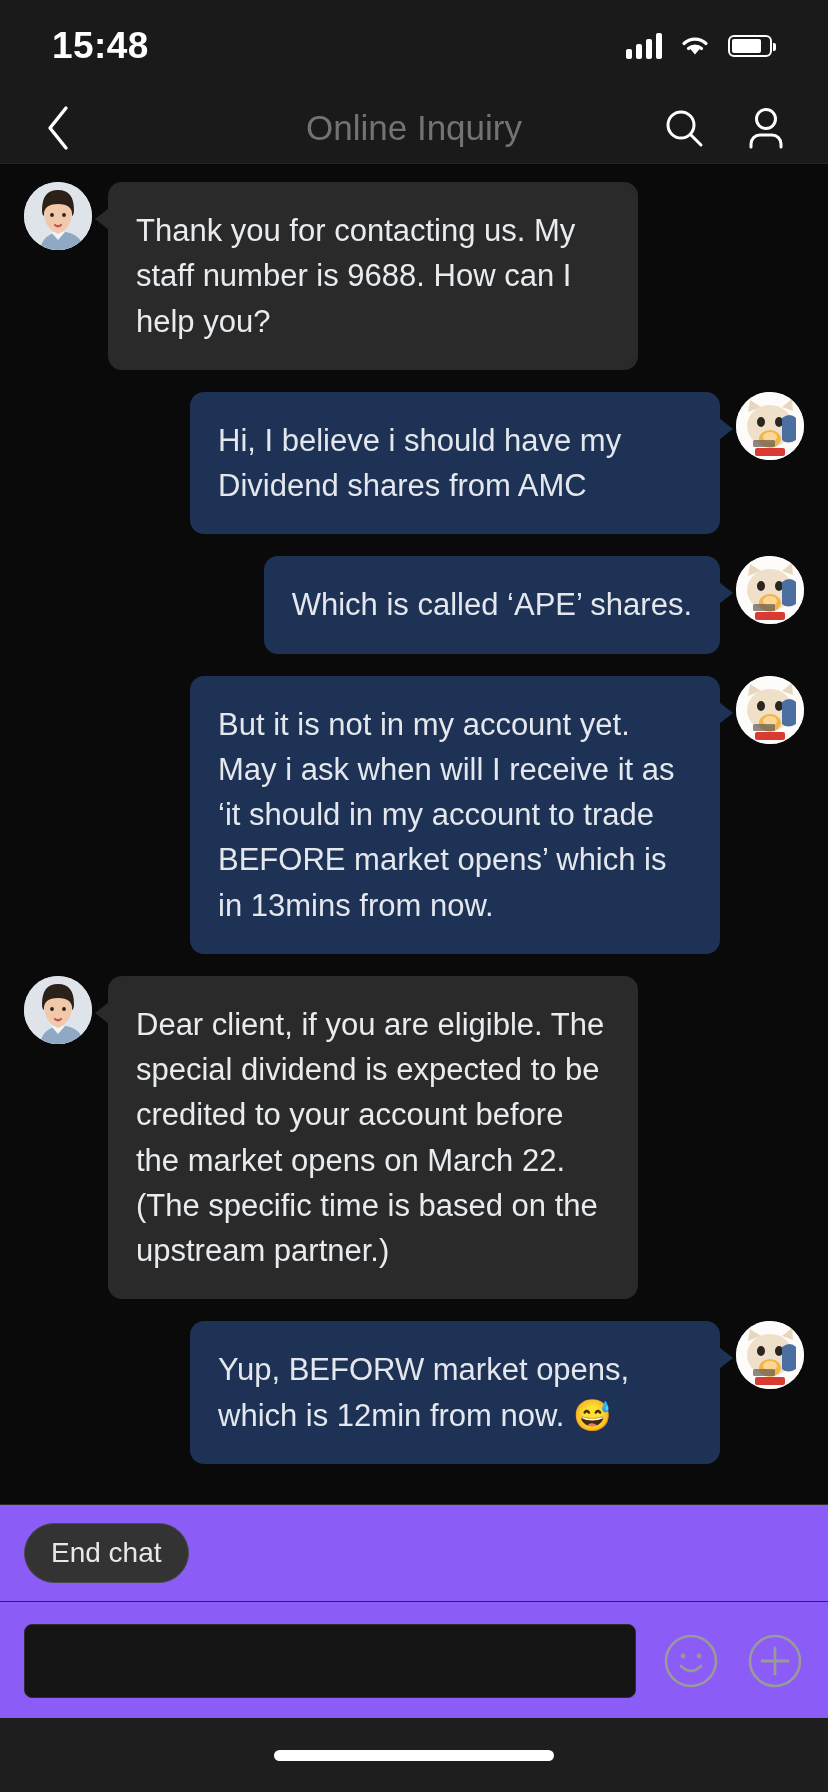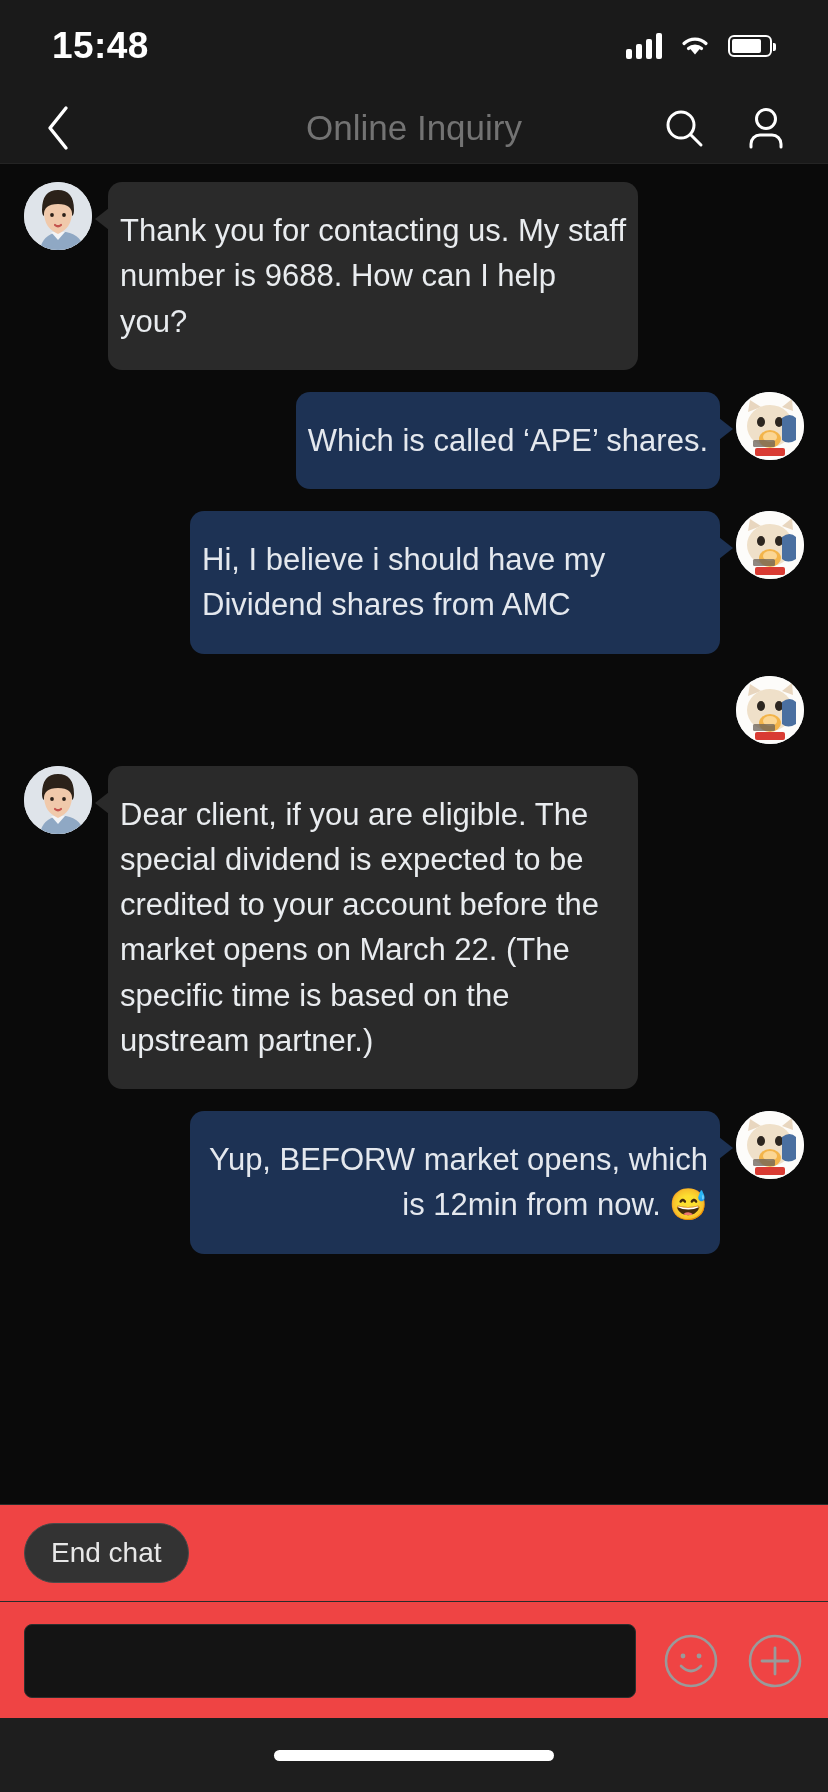--- a/index.html
+++ b/index.html
@@ -91,21 +91,21 @@
     background:#d8dde3;
     position:relative;
   }
   .avatar.left  { margin-right:16px; }
   .avatar.right { margin-left:16px; }
   .avatar svg { display:block; width:100%; height:100%; }
 
   .bubble {
     position:relative;
     max-width:530px;
-    padding:26px 12px;
+    padding:26px 28px;
     border-radius:14px;
     font-size:31px;
     line-height:1.46;
     color:#e9ecef;
     word-wrap:break-word;
     white-space:pre-wrap;
   }
   .bubble.agent { background:#2a2a2a; }
   .bubble.user  { background:#1d3254; color:#e4e8ee; }
 
@@ -117,26 +117,26 @@
     border-bottom:11px solid transparent;
     border-right:14px solid #2a2a2a;
   }
   .bubble.user::after {
     content:""; position:absolute; right:-13px; top:26px;
     width:0; height:0;
     border-top:11px solid transparent;
     border-bottom:11px solid transparent;
     border-left:14px solid #1d3254;
   }
-  .bubble.clipped { margin-bottom:0;text-align:right; }
+  .bubble.clipped { margin-bottom:0; }
 
   
   .footer {
     flex:none;
-    background:#ef4444;
+    background:#8b5cf6;
     border-top:1px solid #2b2b2b;
     margin-top:20px;
   }
   .quick-row {
     padding:18px 24px;
     border-bottom:1px solid #2b2b2b;
   }
   .pill {
     display:inline-block;
     padding:13px 26px;
@@ -227,58 +227,59 @@
           <path d="M18 28 q0-20 16-20 q16 0 16 20 q0 5-2 6 q1-12-14-12 q-15 0-14 12 q-2-1-2-6z" fill="#2b2119"></path>
           <circle cx="28" cy="33" r="1.9" fill="#2b2119"></circle>
           <circle cx="40" cy="33" r="1.9" fill="#2b2119"></circle>
           <path d="M31 43 q3 2.5 6 0" stroke="#c4544e" stroke-width="2.2" fill="none" stroke-linecap="round"></path>
         </svg>
       </div>
       <div class="bubble agent">Thank you for contacting us. My staff number is 9688. How can I help you?</div>
     </div>
 
     <div class="row right">
-      <div class="bubble user">Which is called ‘APE’ shares.</div>
+      <div class="bubble user">Hi, I believe i should have my Dividend shares from AMC</div>
       <div class="avatar right">
         <svg viewBox="0 0 68 68">
           <rect width="68" height="68" fill="#fdfcfa"></rect>
           <path d="M12 20 l2-12 l11 7 z" fill="#e8d6bf"></path>
           <path d="M46 15 l10-8 l1 12 z" fill="#e8d6bf"></path>
           <ellipse cx="34" cy="34" rx="23" ry="21" fill="#efe0c9"></ellipse>
           <ellipse cx="25" cy="30" rx="4" ry="5" fill="#2c2620"></ellipse>
           <ellipse cx="43" cy="30" rx="4" ry="5" fill="#2c2620"></ellipse>
           <path d="M46 26 q8-6 14 0 l0 22 q-8 5-14 0z" fill="#4a6fa0"></path>
           <ellipse cx="34" cy="47" rx="11" ry="9" fill="#f3b44a"></ellipse>
           <ellipse cx="34" cy="45" rx="7" ry="5" fill="#fbd694"></ellipse>
           <rect x="19" y="56" width="30" height="8" rx="2" fill="#d93b33"></rect>
           <rect x="17" y="48" width="22" height="7" rx="1.5" fill="#6b6158" opacity=".75"></rect>
         </svg>
       </div>
     </div>
 
     <div class="row right">
-      <div class="bubble user">Hi, I believe i should have my Dividend shares from AMC</div>
+      <div class="bubble user">Which is called ‘APE’ shares.</div>
       <div class="avatar right">
         <svg viewBox="0 0 68 68">
           <rect width="68" height="68" fill="#fdfcfa"></rect>
           <path d="M12 20 l2-12 l11 7 z" fill="#e8d6bf"></path>
           <path d="M46 15 l10-8 l1 12 z" fill="#e8d6bf"></path>
           <ellipse cx="34" cy="34" rx="23" ry="21" fill="#efe0c9"></ellipse>
           <ellipse cx="25" cy="30" rx="4" ry="5" fill="#2c2620"></ellipse>
           <ellipse cx="43" cy="30" rx="4" ry="5" fill="#2c2620"></ellipse>
           <path d="M46 26 q8-6 14 0 l0 22 q-8 5-14 0z" fill="#4a6fa0"></path>
           <ellipse cx="34" cy="47" rx="11" ry="9" fill="#f3b44a"></ellipse>
           <ellipse cx="34" cy="45" rx="7" ry="5" fill="#fbd694"></ellipse>
           <rect x="19" y="56" width="30" height="8" rx="2" fill="#d93b33"></rect>
           <rect x="17" y="48" width="22" height="7" rx="1.5" fill="#6b6158" opacity=".75"></rect>
         </svg>
       </div>
     </div>
 
     <div class="row right">
+      <div class="bubble user">But it is not in my account yet. May i ask when will I receive it as ‘it should in my account to trade BEFORE market opens’ which is in 13mins from now.</div>
       <div class="avatar right">
         <svg viewBox="0 0 68 68">
           <rect width="68" height="68" fill="#fdfcfa"></rect>
           <path d="M12 20 l2-12 l11 7 z" fill="#e8d6bf"></path>
           <path d="M46 15 l10-8 l1 12 z" fill="#e8d6bf"></path>
           <ellipse cx="34" cy="34" rx="23" ry="21" fill="#efe0c9"></ellipse>
           <ellipse cx="25" cy="30" rx="4" ry="5" fill="#2c2620"></ellipse>
           <ellipse cx="43" cy="30" rx="4" ry="5" fill="#2c2620"></ellipse>
           <path d="M46 26 q8-6 14 0 l0 22 q-8 5-14 0z" fill="#4a6fa0"></path>
           <ellipse cx="34" cy="47" rx="11" ry="9" fill="#f3b44a"></ellipse>

